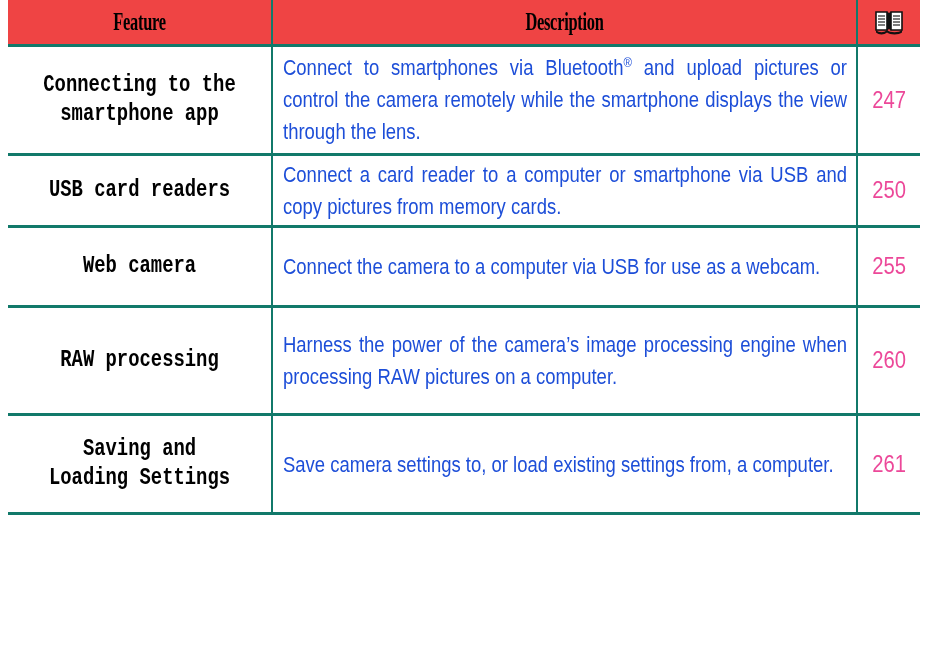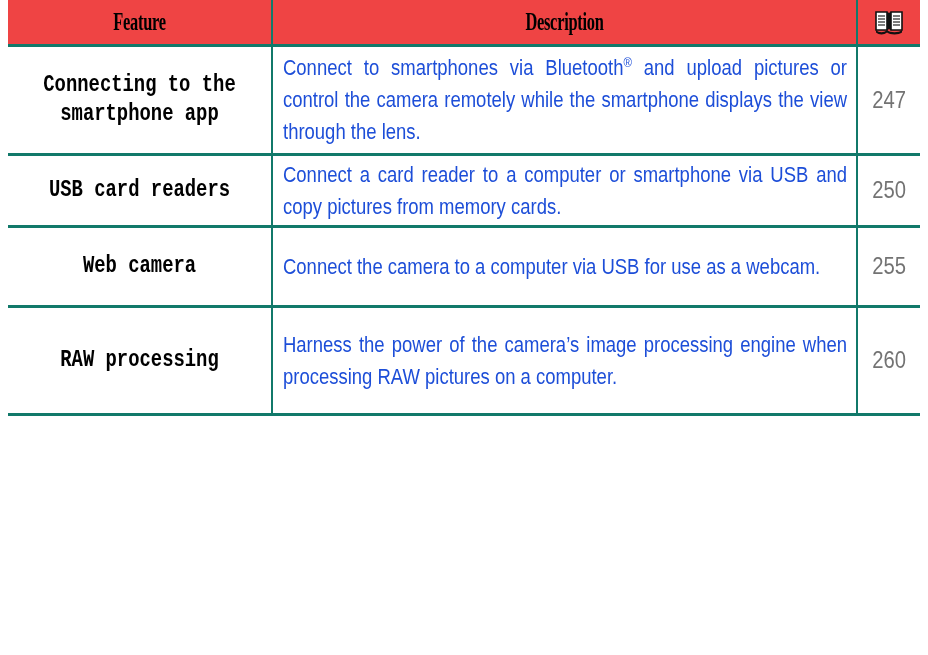--- a/index.html
+++ b/index.html
@@ -124,21 +124,21 @@
     width: 119.05%;
     text-align: justify;
   }
   td.cell-desc.single .shrink {
     text-align: left;
   }
 
   td.cell-page {
     text-align: center;
     font-size: 23px;
-    color: #737373;
+    color: #ec4899;
     padding: 2px 0;
     box-sizing: border-box;
   }
   td.cell-page .shrink {
     display: inline-block;
     transform: scaleX(0.88);
   }
 
   
   tbody tr.last-row td {
@@ -236,16 +236,27 @@
           <span class="shrink">RAW processing</span>
         </td>
         <td class="cell-desc">
           <span class="shrink">Harness the power of the camera’s image processing engine when processing RAW pictures on a computer.</span>
         </td>
         <td class="cell-page">
           <span class="shrink">260</span>
         </td>
       </tr>
 
+      <tr class="data-row last-row" style="height:99px;">
+        <td class="cell-feature">
+          <span class="shrink">Saving and Loading Settings</span>
+        </td>
+        <td class="cell-desc">
+          <span class="shrink">Save camera settings to, or load existing settings from, a computer.</span>
+        </td>
+        <td class="cell-page">
+          <span class="shrink">261</span>
+        </td>
+      </tr>
 
     </tbody>
   </table>
 </div>
 
 </body></html>

